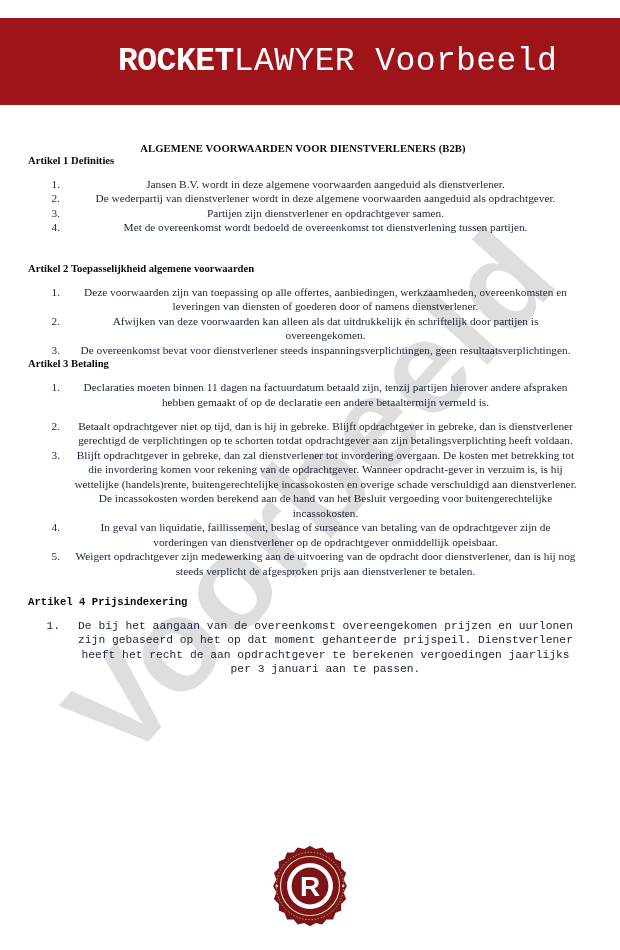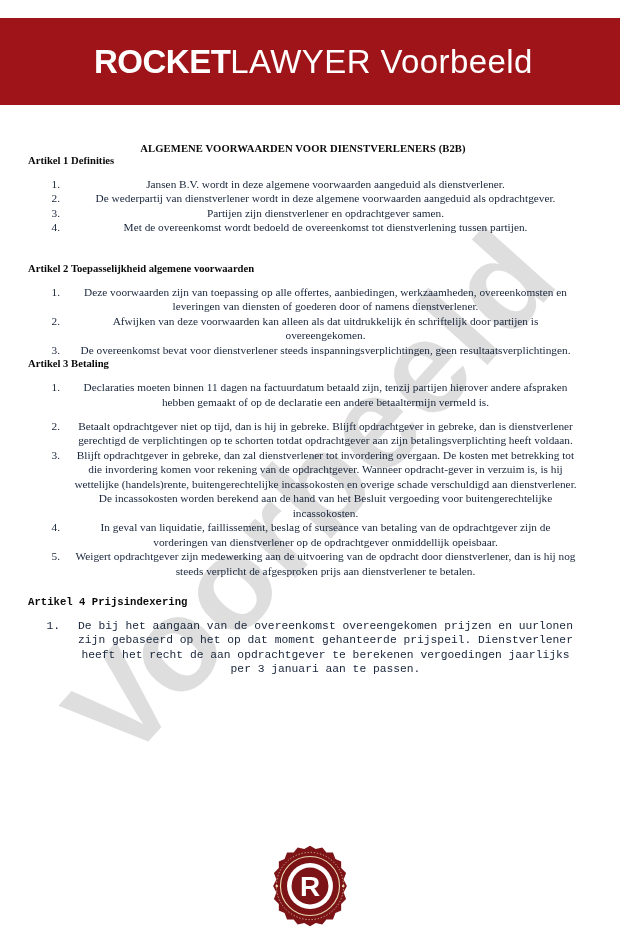--- a/index.html
+++ b/index.html
@@ -51,21 +51,22 @@
     height: 87px;
     background: #9E1419;
     z-index: 3;
     display: flex;
     align-items: center;
   }
   #banner-inner {
     padding-left: 94px;
     white-space: nowrap;
     line-height: 1;
-    font-family: Liberation Sans, sans-serif;
+    font-family: Liberation Mono, monospace;
+    margin-left: 24px;
   }
   .brand-bold {
     font-size: 33px;
     font-weight: 700;
     letter-spacing: -0.5px;
     color: #ffffff;
   }
   .brand-light {
     font-size: 33px;
     font-weight: 300;

